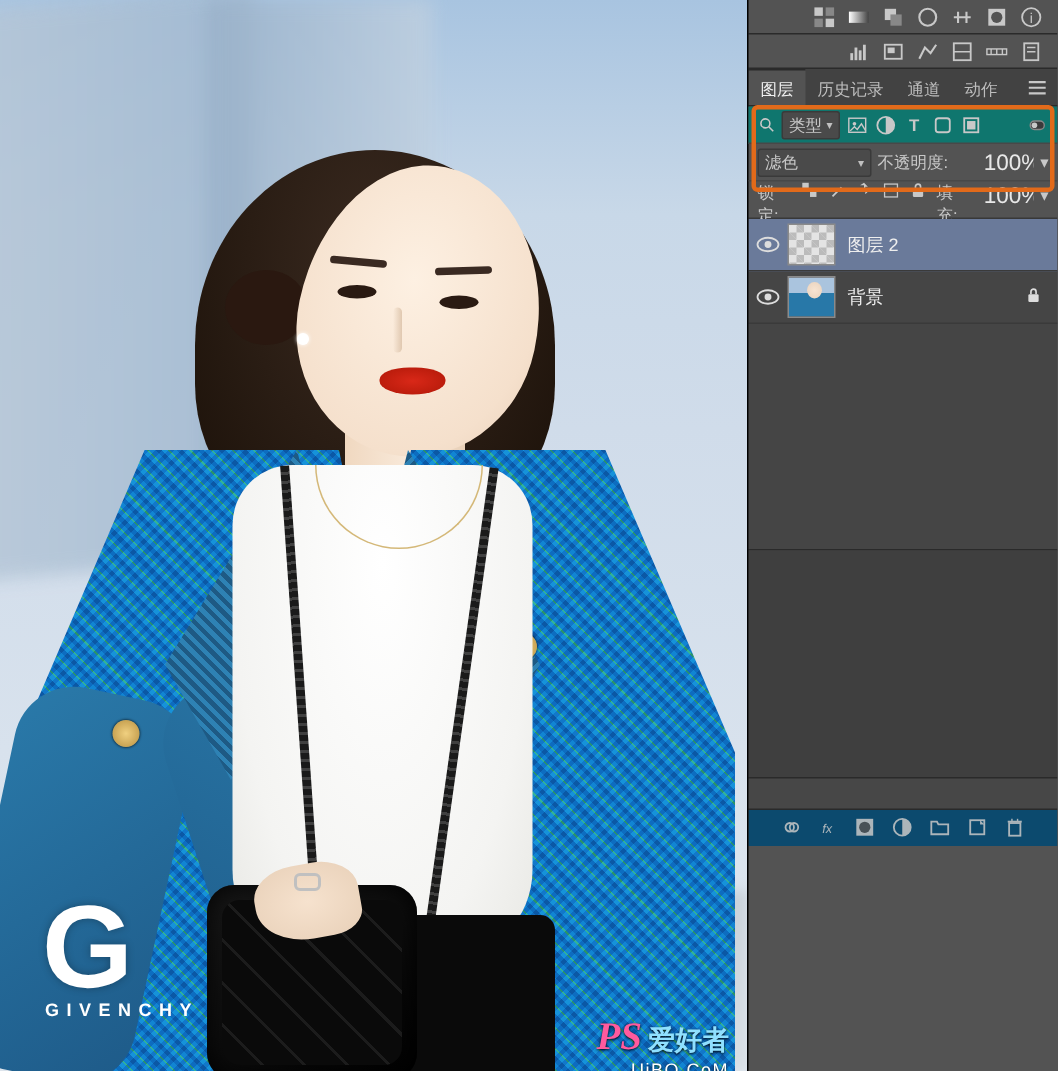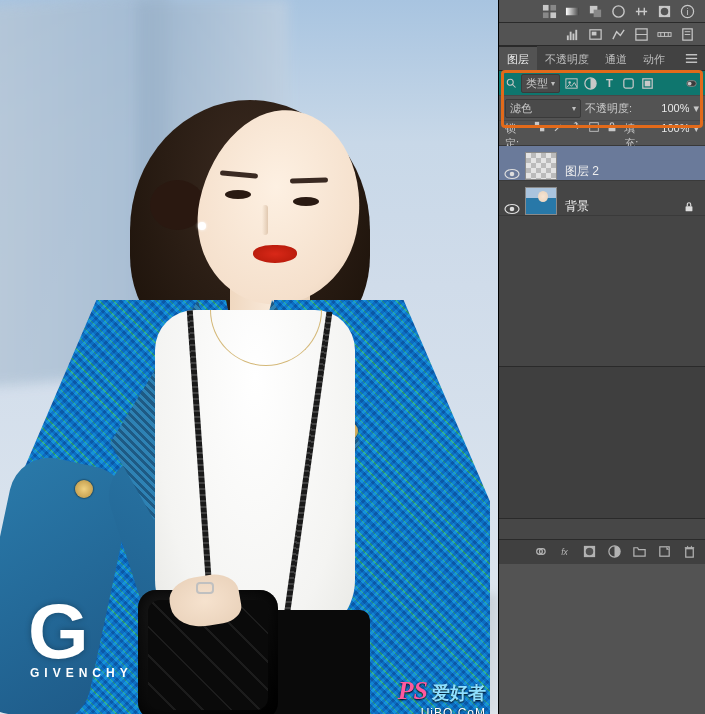--- a/index.html
+++ b/index.html
@@ -72,39 +72,39 @@
   .hl-box{position:absolute;border:3px solid #e26a1a;border-radius:4px;pointer-events:none;z-index:50}
   .row{display:flex;align-items:center;height:24px;padding:0 6px;gap:4px;border-bottom:1px solid #484848}
   .row.filter{background:#0f766e}
   .search{display:flex;align-items:center;gap:2px}
   .search .mag{width:12px;height:12px}
   .dd{display:flex;align-items:center;gap:3px;background:#4a4a4a;border:1px solid #3a3a3a;padding:1px 4px;border-radius:2px}
   .dd .chev{font-size:8px;color:#c0c0c0}
   .dd.blend{min-width:66px}
   .lbl{color:#c8c8c8}
   .pct{display:flex;align-items:center;gap:2px;margin-left:auto}
-  .pct input{width:34px;background:transparent;border:none;color:#e8e8e8;font-size:11px;text-align:right}
+  .pct input{width:34px;background:transparent;border:none;color:#e8e8e8;font-size:15px;text-align:right}
   .lock-row{height:24px;display:flex;align-items:flex-start;padding:0 6px;gap:6px;border-bottom:1px solid #383838;font-size:11px}
   .lock-row .lic{width:13px;height:13px;display:inline-flex;align-items:center;justify-content:center;fill:#c8c8c8}
   .layers{background:#454545;flex:1 0 auto;min-height:80px;border-bottom:1px solid #2a2a2a}
-  .layer{display:flex;align-items:flex-end;height:34px;border-bottom:1px solid #3a3a3a}
+  .layer{display:flex;align-items:center;height:34px;border-bottom:1px solid #3a3a3a}
   .layer.sel{background:#6a7a9a}
   .vis{width:26px;display:flex;align-items:center;justify-content:center}
   .thumb{width:30px;height:26px;border:1px solid #8a8a8a;background:#777;margin-right:8px;position:relative;overflow:hidden}
   .thumb.checker{background:
      linear-gradient(45deg,#bbb 25%,transparent 25%,transparent 75%,#bbb 75%),
      linear-gradient(45deg,#bbb 25%,#e4e4e4 25%,#e4e4e4 75%,#bbb 75%);
      background-size:10px 10px;background-position:0 0,5px 5px}
   .thumb.mini{background:linear-gradient(180deg,#aac4de 0 40%,#2878a8 40% 100%)}
   .thumb.mini::after{content:"";position:absolute;left:12px;top:3px;width:10px;height:11px;background:radial-gradient(circle,#f7e4d2,#e9d2bc);border-radius:50%}
   .lname{color:#eee;font-size:12px}
   .layer .lockic{margin-left:auto;margin-right:10px;fill:#ddd}
   .empty{flex:1;background:#3f3f3f}
   .lowgap{height:20px;background:#474747;border-top:1px solid #2a2a2a;border-bottom:1px solid #2a2a2a}
-  .footerbar{height:24px;background:#404040;display:flex;align-items:center;justify-content:flex-end;gap:10px;padding:0 8px}
+  .footerbar{height:24px;background:#0c4a6e;display:flex;align-items:center;gap:10px;padding:0 20px}
   .footerbar .ic{opacity:.85}
   .bigempty{flex:1;background:#535353}
 </style>
 </head>
 <body>
 
 <div class="app">
 
   <div class="canvas">
     <div class="bldg-l"></div>
@@ -239,21 +239,21 @@
           <svg viewBox="0 0 16 16">
             <rect x="3" y="2" width="10" height="12" fill="none" stroke="#c8c8c8" stroke-width="1.3"></rect>
             <line x1="5" y1="5" x2="11" y2="5" stroke="#c8c8c8"></line>
             <line x1="5" y1="8" x2="11" y2="8" stroke="#c8c8c8"></line>
           </svg>
         </span>
     </div>
 
     <div class="panel-tabs">
       <div class="tab active">图层</div>
-      <div class="tab">不透明度</div>
+      <div class="tab">历史记录</div>
       <div class="tab">通道</div>
       <div class="tab">动作</div>
       <div class="menu ic">
           <svg viewBox="0 0 16 16">
             <line x1="2" y1="4" x2="14" y2="4" stroke="#c8c8c8" stroke-width="1.5"></line>
             <line x1="2" y1="8" x2="14" y2="8" stroke="#c8c8c8" stroke-width="1.5"></line>
             <line x1="2" y1="12" x2="14" y2="12" stroke="#c8c8c8" stroke-width="1.5"></line>
           </svg>
         </div>
     </div>

